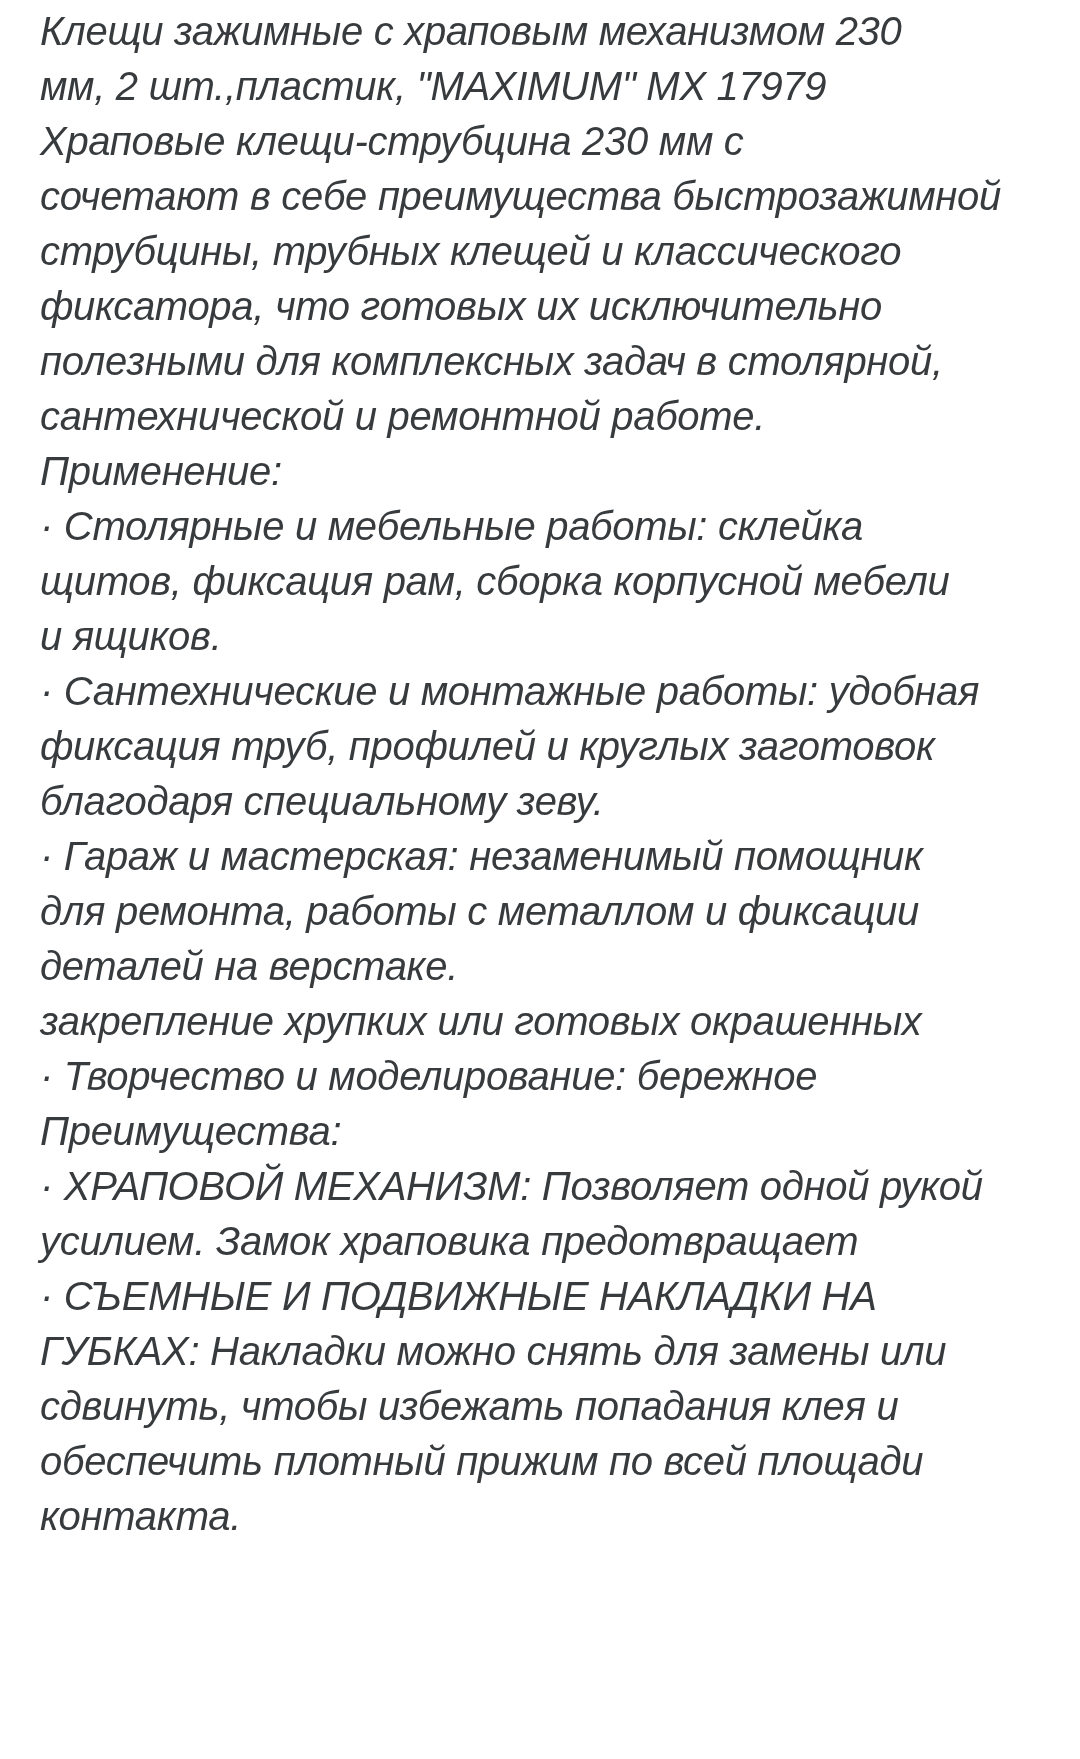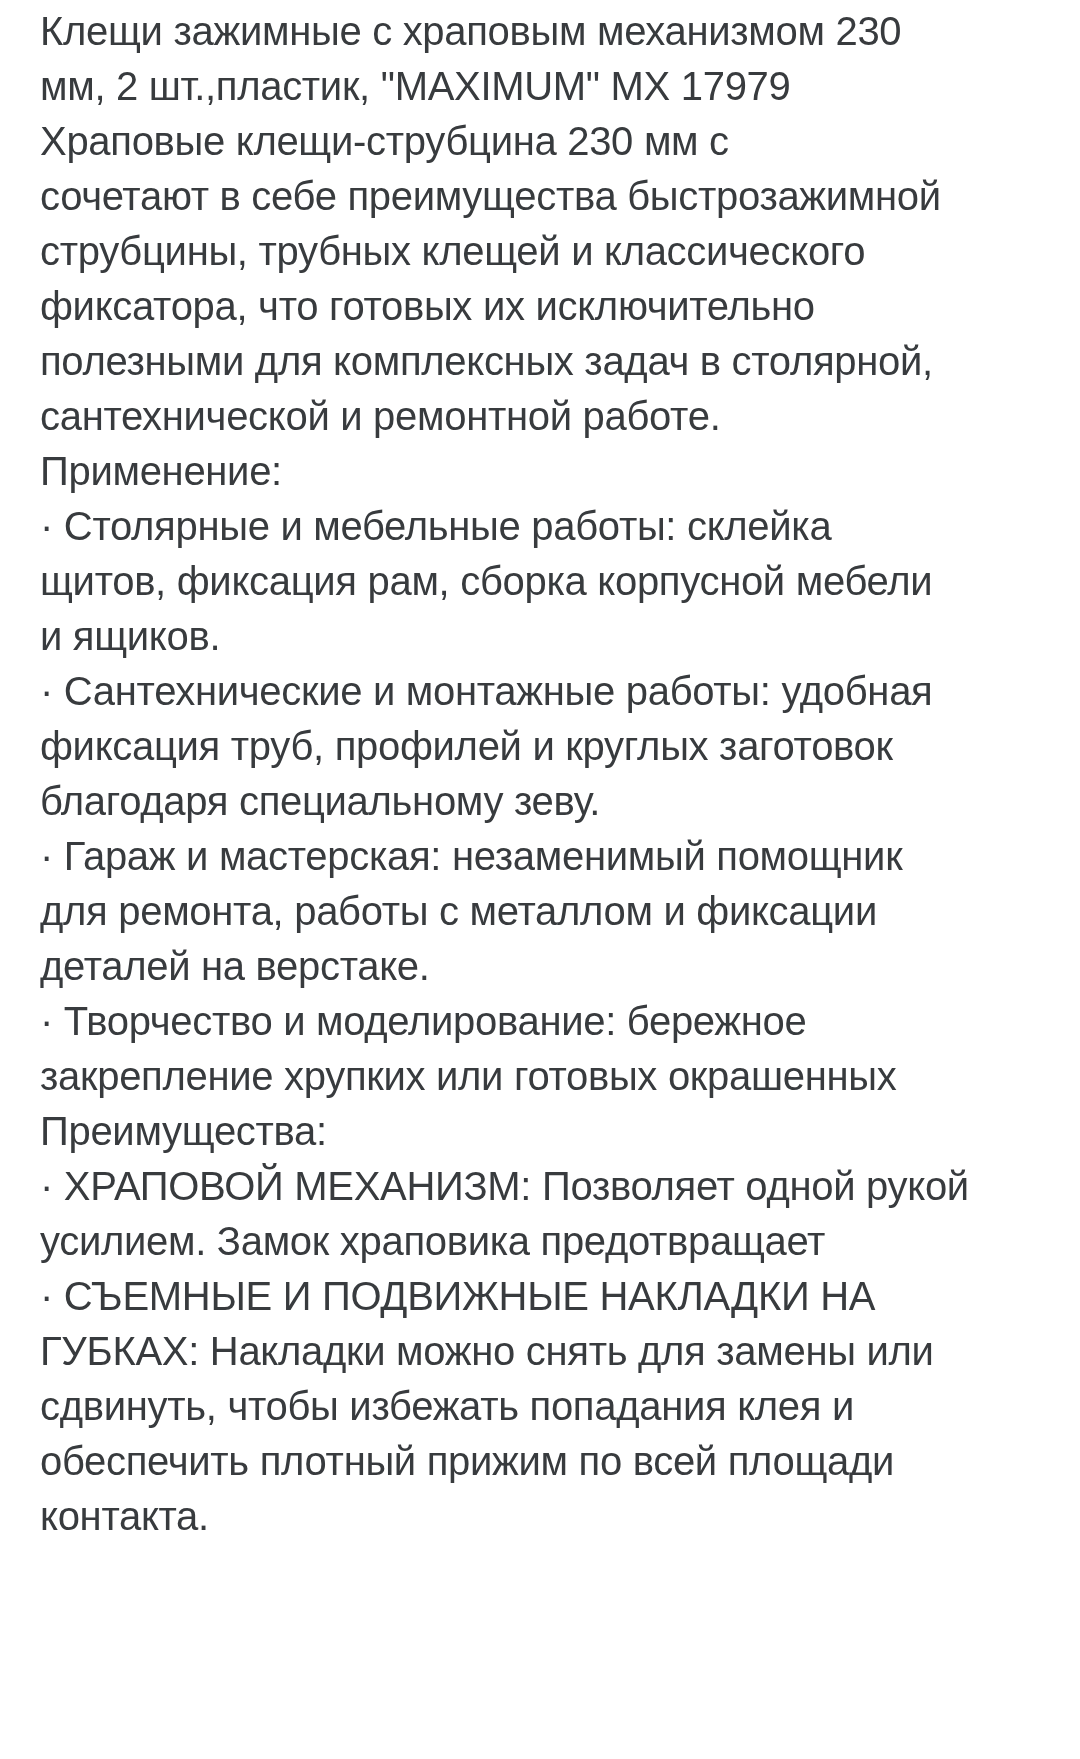--- a/index.html
+++ b/index.html
@@ -17,20 +17,21 @@
     min-height: 1759px;
     padding: 4px 38px 0 40px;
     color: #383b3e;
     font-size: 40px;
     line-height: 55px;
     letter-spacing: -0.3px;
     font-weight: 400;
   }
   .description-line {
     white-space: nowrap;
+    font-style: italic;
   }
 </style>
 </head>
 <body>
 
 <div class="description-block" id="description-container">
     <div class="description-line">Клещи зажимные с храповым механизмом 230</div>
     <div class="description-line">мм, 2 шт.,пластик, "MAXIMUM" МХ 17979</div>
     <div class="description-line">Храповые клещи-струбцина 230 мм с</div>
     <div class="description-line">сочетают в себе преимущества быстрозажимной</div>
@@ -41,22 +42,22 @@
     <div class="description-line">Применение:</div>
     <div class="description-line">· Столярные и мебельные работы: склейка</div>
     <div class="description-line">щитов, фиксация рам, сборка корпусной мебели</div>
     <div class="description-line">и ящиков.</div>
     <div class="description-line">· Сантехнические и монтажные работы: удобная</div>
     <div class="description-line">фиксация труб, профилей и круглых заготовок</div>
     <div class="description-line">благодаря специальному зеву.</div>
     <div class="description-line">· Гараж и мастерская: незаменимый помощник</div>
     <div class="description-line">для ремонта, работы с металлом и фиксации</div>
     <div class="description-line">деталей на верстаке.</div>
+    <div class="description-line">закрепление хрупких или готовых окрашенных</div>
     <div class="description-line">· Творчество и моделирование: бережное</div>
-    <div class="description-line">закрепление хрупких или готовых окрашенных</div>
     <div class="description-line">Преимущества:</div>
     <div class="description-line">· ХРАПОВОЙ МЕХАНИЗМ: Позволяет одной рукой</div>
     <div class="description-line">усилием. Замок храповика предотвращает</div>
     <div class="description-line">· СЪЕМНЫЕ И ПОДВИЖНЫЕ НАКЛАДКИ НА</div>
     <div class="description-line">ГУБКАХ: Накладки можно снять для замены или</div>
     <div class="description-line">сдвинуть, чтобы избежать попадания клея и</div>
     <div class="description-line">обеспечить плотный прижим по всей площади</div>
     <div class="description-line">контакта.</div>
   </div>
 

